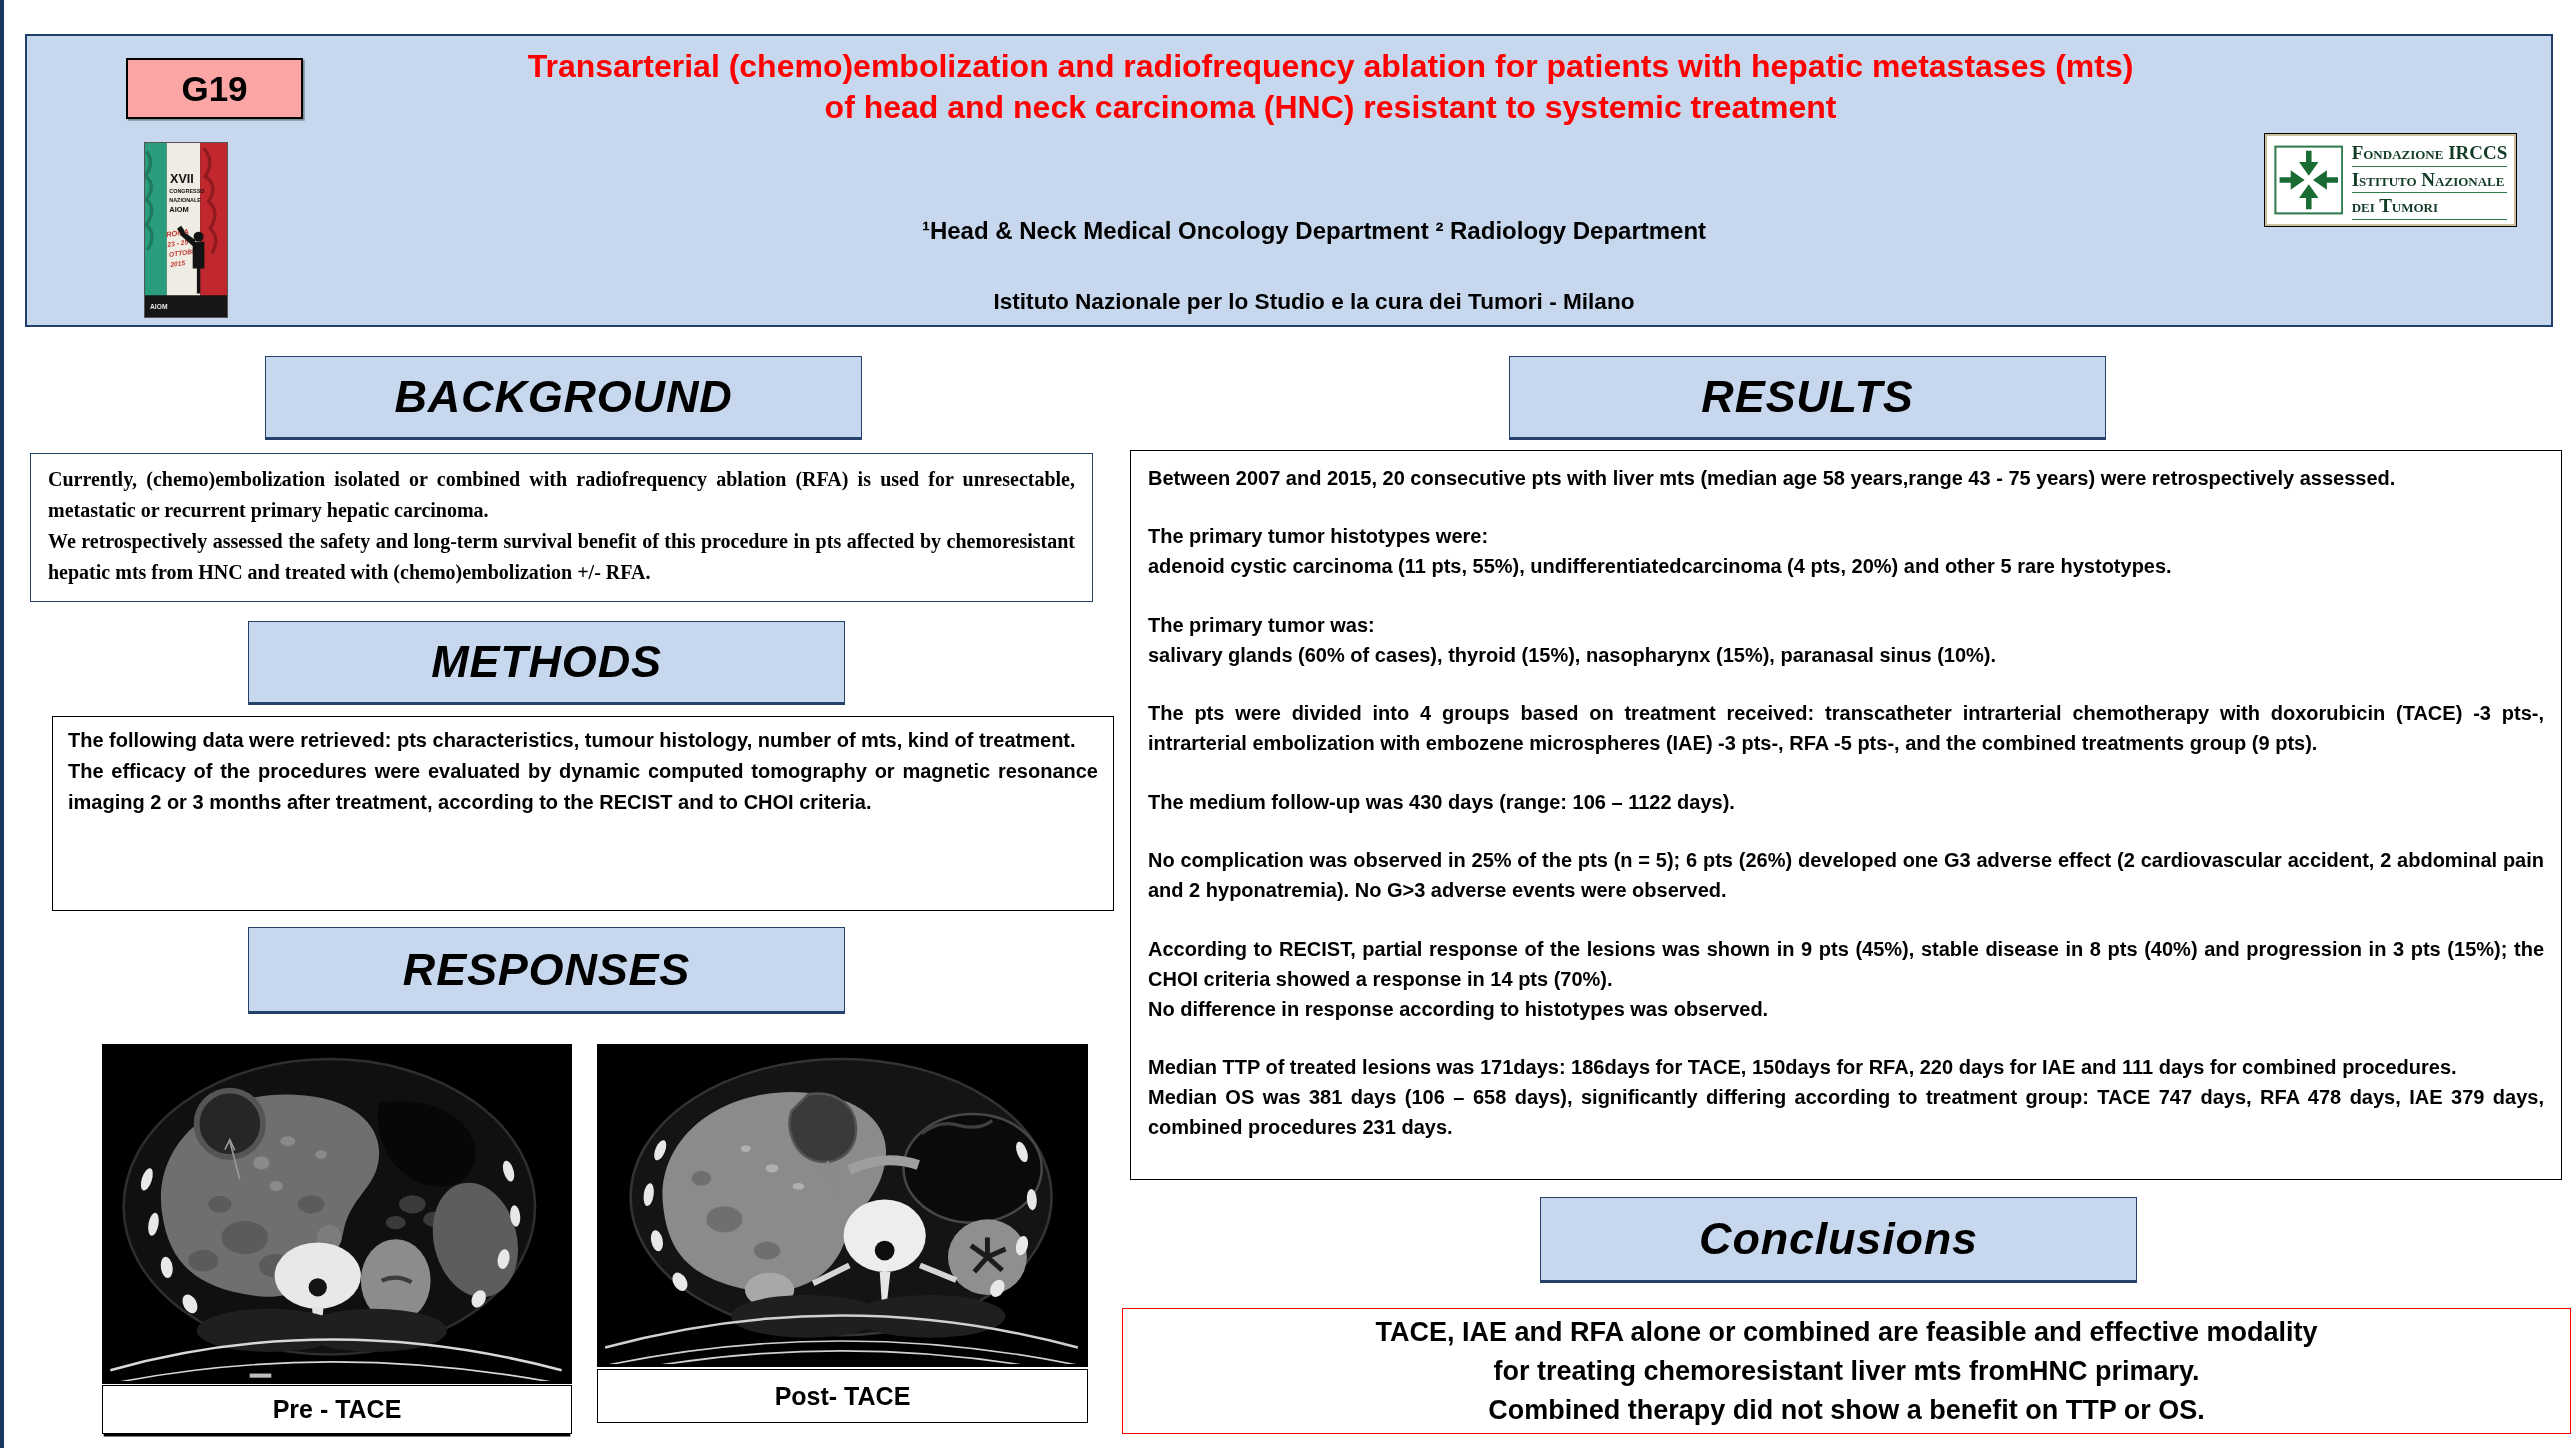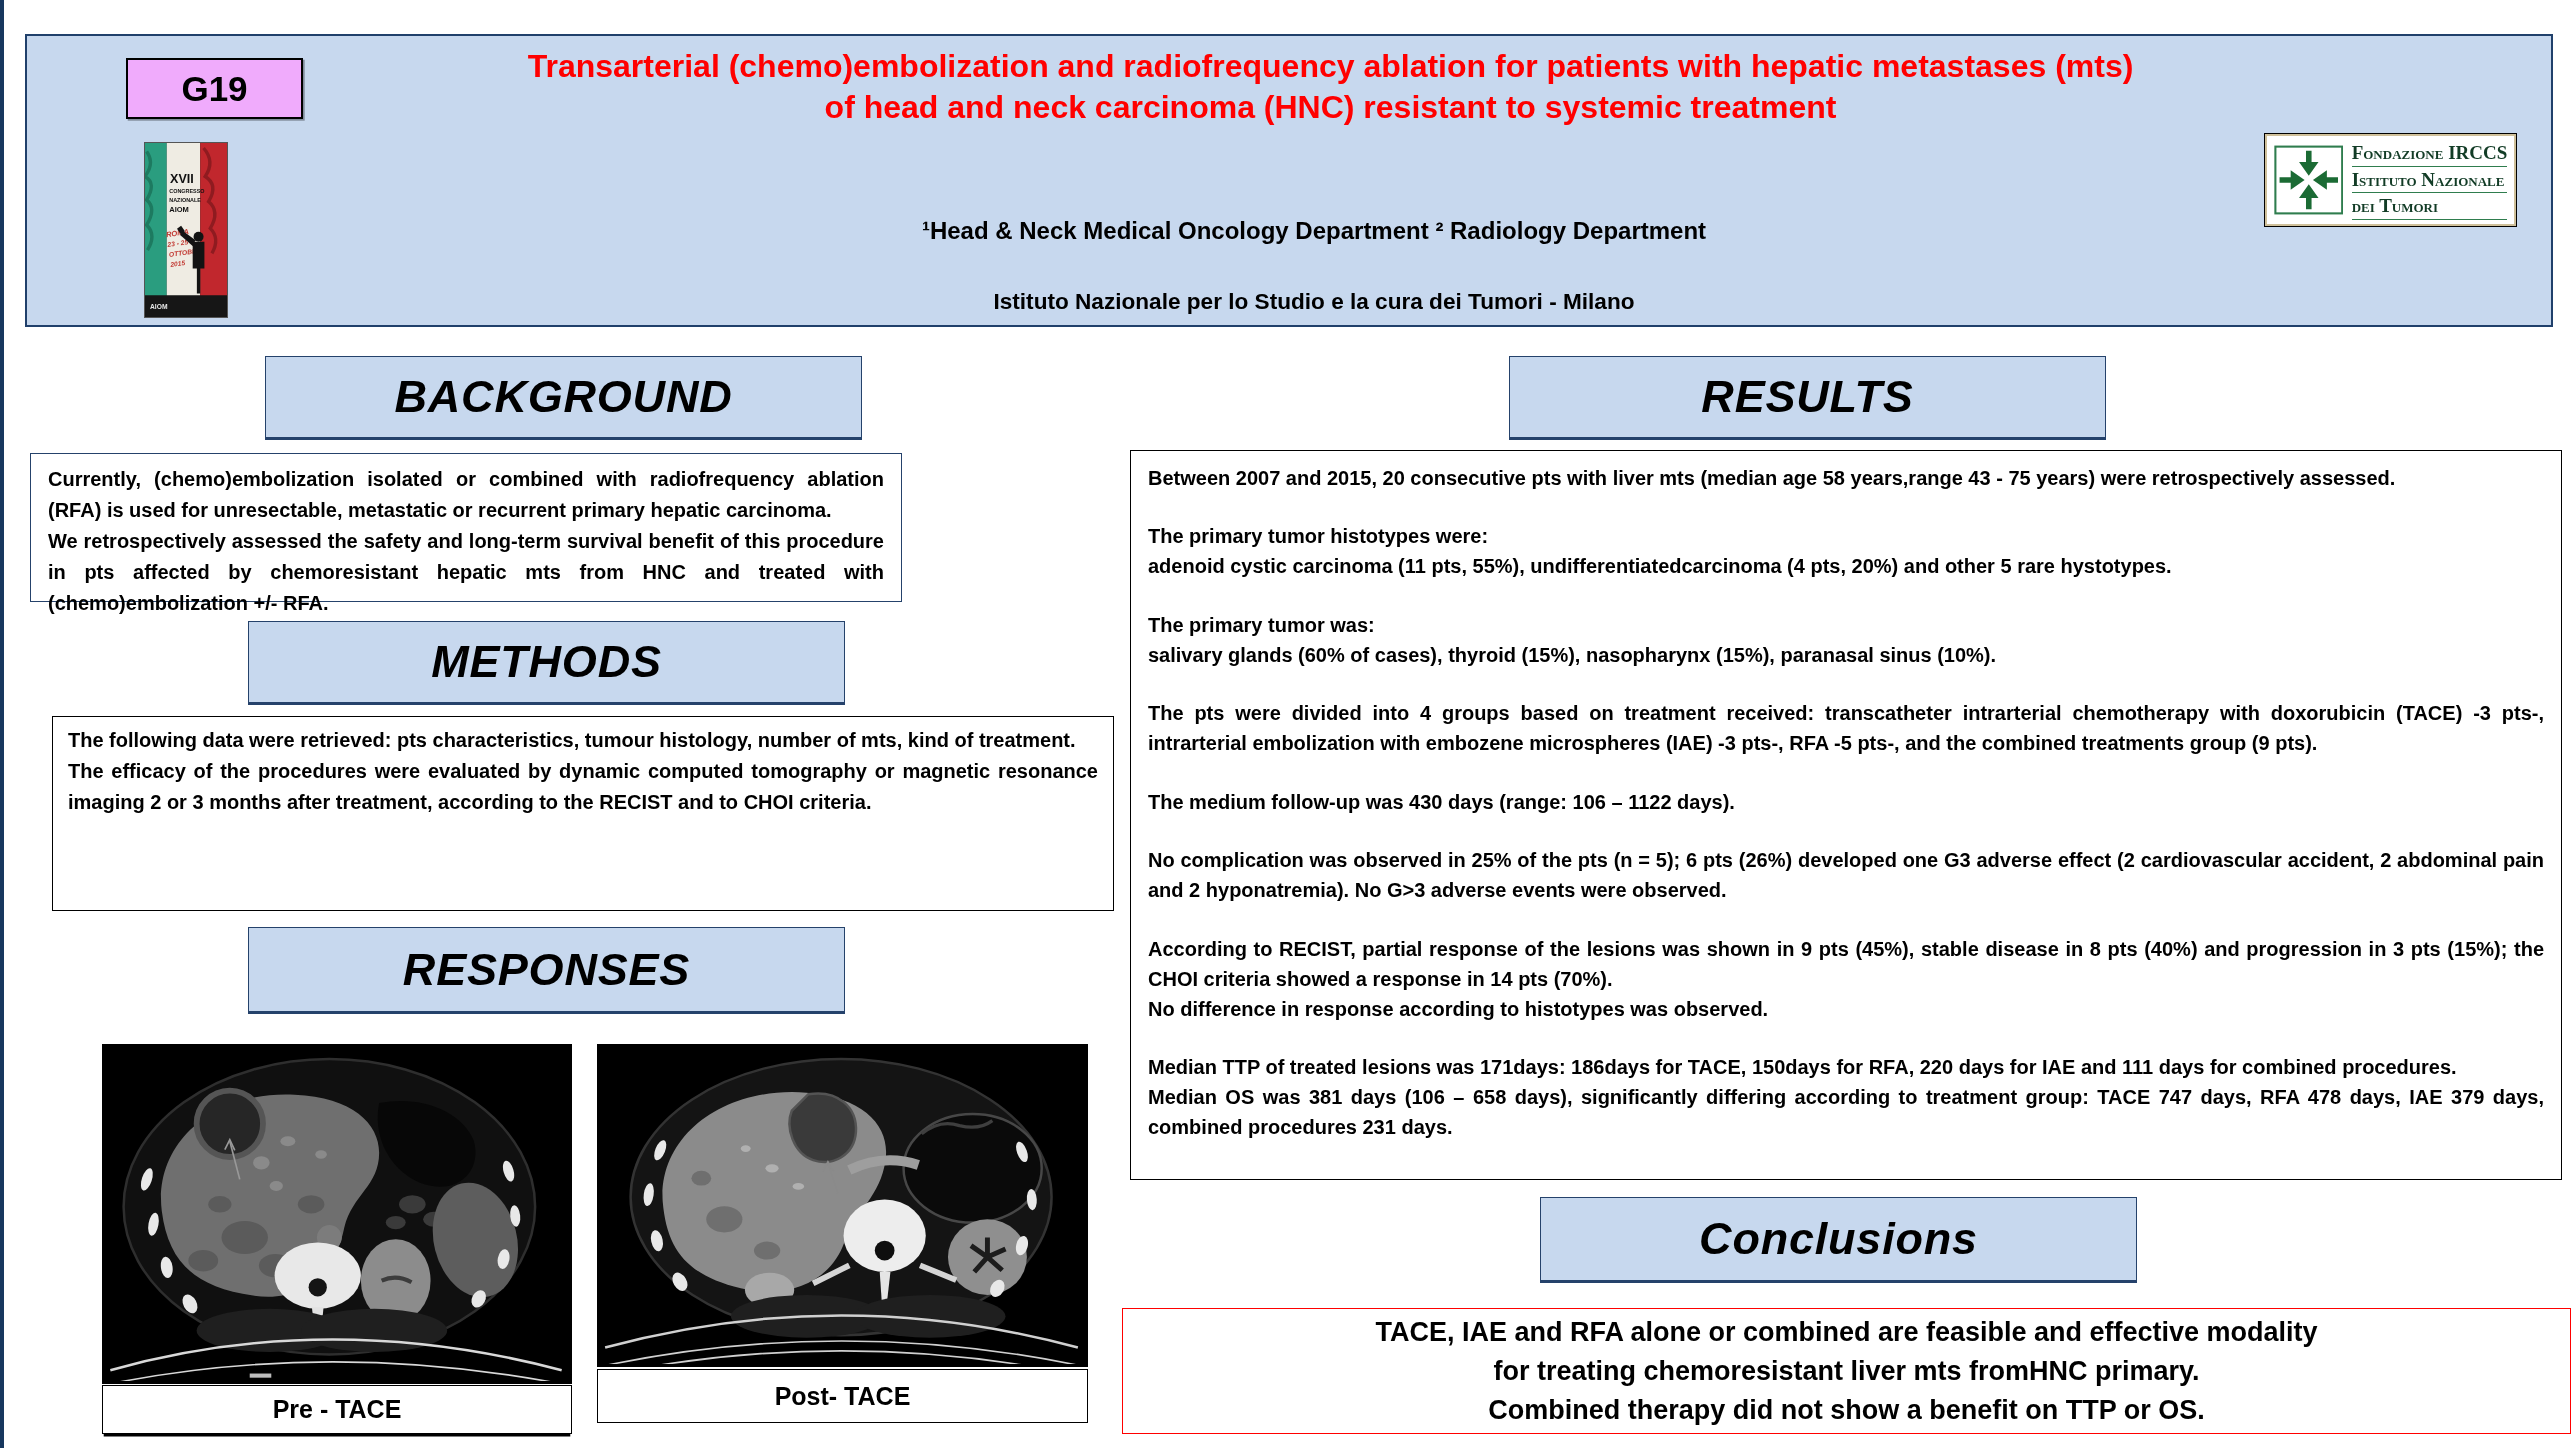--- a/index.html
+++ b/index.html
@@ -3,40 +3,40 @@
 <meta charset="utf-8">
 <style>
   html,body{margin:0;padding:0;}
   body{width:2576px;height:1448px;overflow:hidden;background:#ffffff;
        font-family:"Liberation Sans","DejaVu Sans",sans-serif;font-weight:700;color:#000;}
   .poster{position:absolute;inset:0;background:#fff;}
   .abs{position:absolute;}
   .left-line{left:0;top:0;width:4.2px;height:1448px;background:#17375e;}
   
   .header-panel{left:25px;top:34px;width:2528px;height:293px;background:#c7d8ee;border:2.5px solid #20406b;box-sizing:border-box;}
-  .g19-box{left:99px;top:22px;width:173px;height:57px;background:#f0abfc;border:2.5px solid #000;
+  .g19-box{left:99px;top:22px;width:173px;height:57px;background:#fca5a5;border:2.5px solid #000;
            display:flex;align-items:center;justify-content:center;font-size:35px;box-shadow:1.7px 1.7px 0 rgba(0,0,0,.35);}
   .title-block{left:335px;right:252px;top:10px;text-align:center;color:#ff0000;font-size:32px;line-height:41px;}
   .authors-line{left:302px;right:252px;top:141px;text-align:center;font-size:23.5px;}
   .depts-line{left:302px;right:252px;top:181px;text-align:center;font-size:24px;}
   .affil-line{left:302px;right:252px;top:253px;text-align:center;font-size:22.6px;}
   .aiom-poster{left:117px;top:106px;width:82px;height:174px;border:0.8px solid #555;background:#000;}
   .logo-box{right:34px;top:97px;width:253px;height:94px;background:#fff;border:1.7px solid #000;box-sizing:border-box;}
   .logo-inner{position:absolute;inset:0;border:2.5px solid #cfc09a;display:flex;align-items:center;gap:8.4px;padding:5px 6.7px;box-sizing:border-box;background:#fff;}
   .logo-text{font-family:"Liberation Serif","DejaVu Serif",serif;font-variant:small-caps;
              color:#123c26;font-size:19px;line-height:25px;white-space:nowrap;}
   .logo-text span{display:block;border-bottom:1.7px solid #2f7d4e;padding-bottom:0.8px;}
   .logo-text span:last-child{border-bottom:1.7px solid #2f7d4e;}
   
   .sec-head{background:#c7d8ee;border:1.7px solid #25426b;border-bottom-width:3.4px;box-sizing:border-box;
             display:flex;align-items:center;justify-content:center;font-size:45px;letter-spacing:0.8px;font-style:italic;}
   
   .txtbox{background:#fff;box-sizing:border-box;text-align:justify;}
   .txtbox p{margin:0;}
-  .bg-box{left:30px;top:453px;width:872px;height:149px;border:1.7px solid #25426b;padding:10px 17px;font-size:20px;line-height:31px;}
+  .bg-box{left:30px;top:453px;width:1063px;height:149px;border:1.7px solid #25426b;padding:10px 17px;font-size:20px;line-height:31px;font-family:Liberation Serif, serif;}
   .me-box{left:52px;top:716px;width:1062px;height:195px;border:1.7px solid #000;padding:8.4px 15px;font-size:20px;line-height:31px;}
   .re-box{left:1130px;top:450px;width:1432px;height:730px;border:1.7px solid #000;padding:11.7px 17px;font-size:20px;line-height:30px;}
   .re-box p{white-space:pre-line;margin:0 0 28.5px 0;}
   .re-box p:last-child{margin:0;}
   
   .ct-frame{background:#000;border:1.7px solid #000;box-sizing:border-box;}
   .ct-label{background:#fff;border:1.7px solid #000;box-sizing:border-box;display:flex;align-items:center;justify-content:center;font-size:25px;}
   .pre-label{box-shadow:0 4.2px 0 -1.7px #000;}
   
   .conc-box{left:1122px;top:1308px;width:1449px;height:126px;border:1.7px solid #ff0000;background:#fff;box-sizing:border-box;

